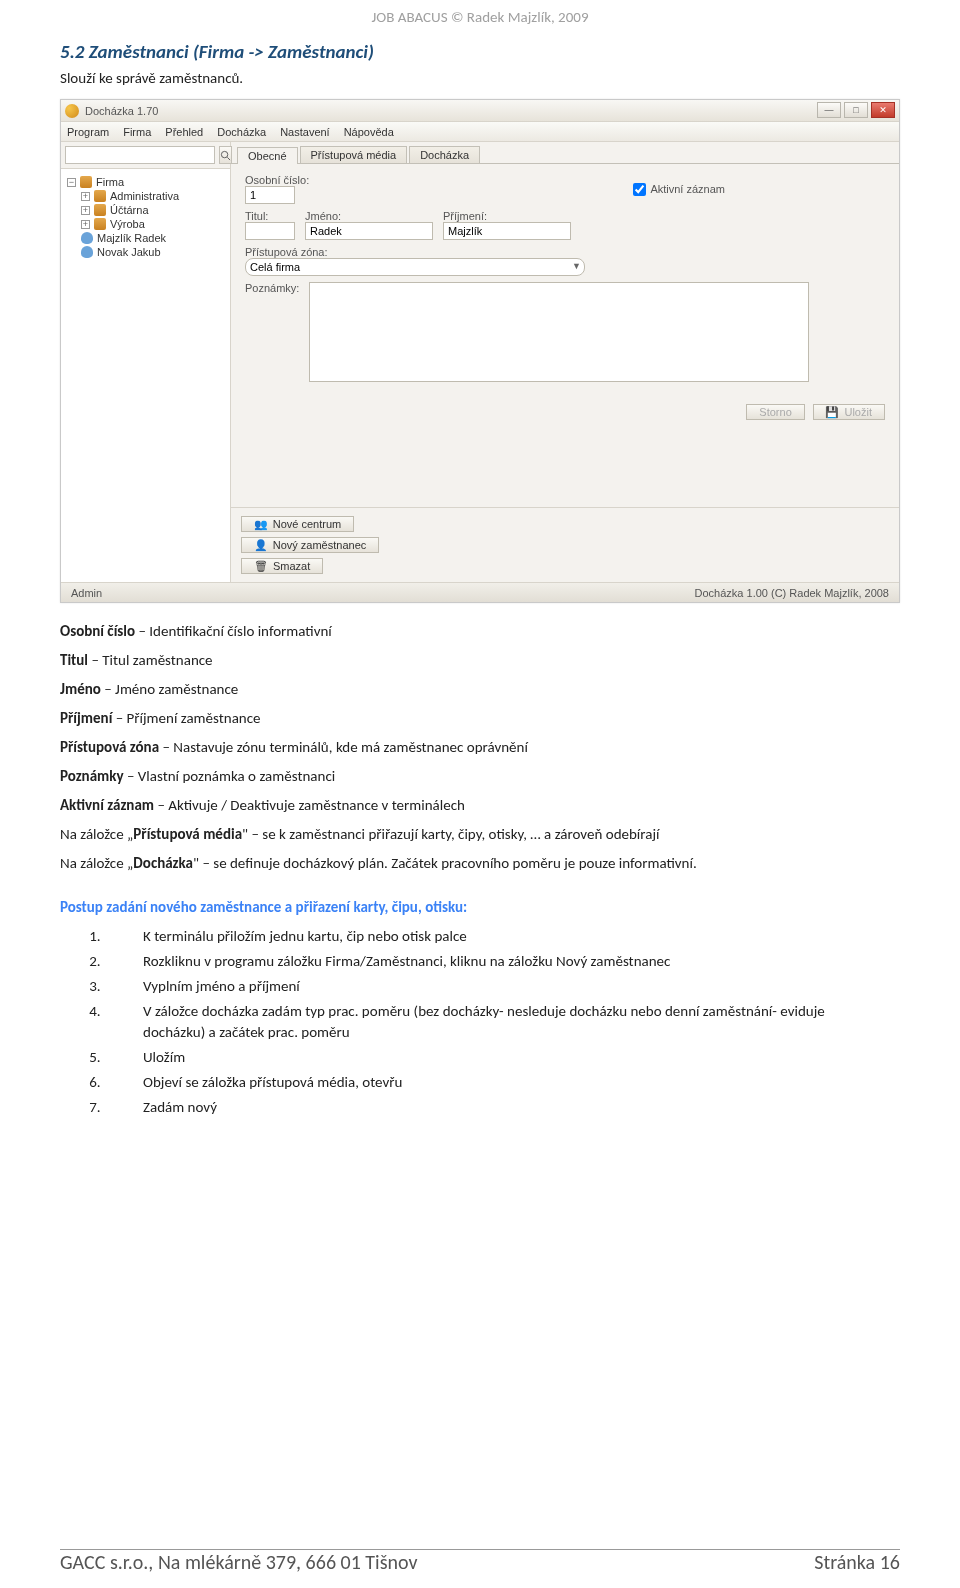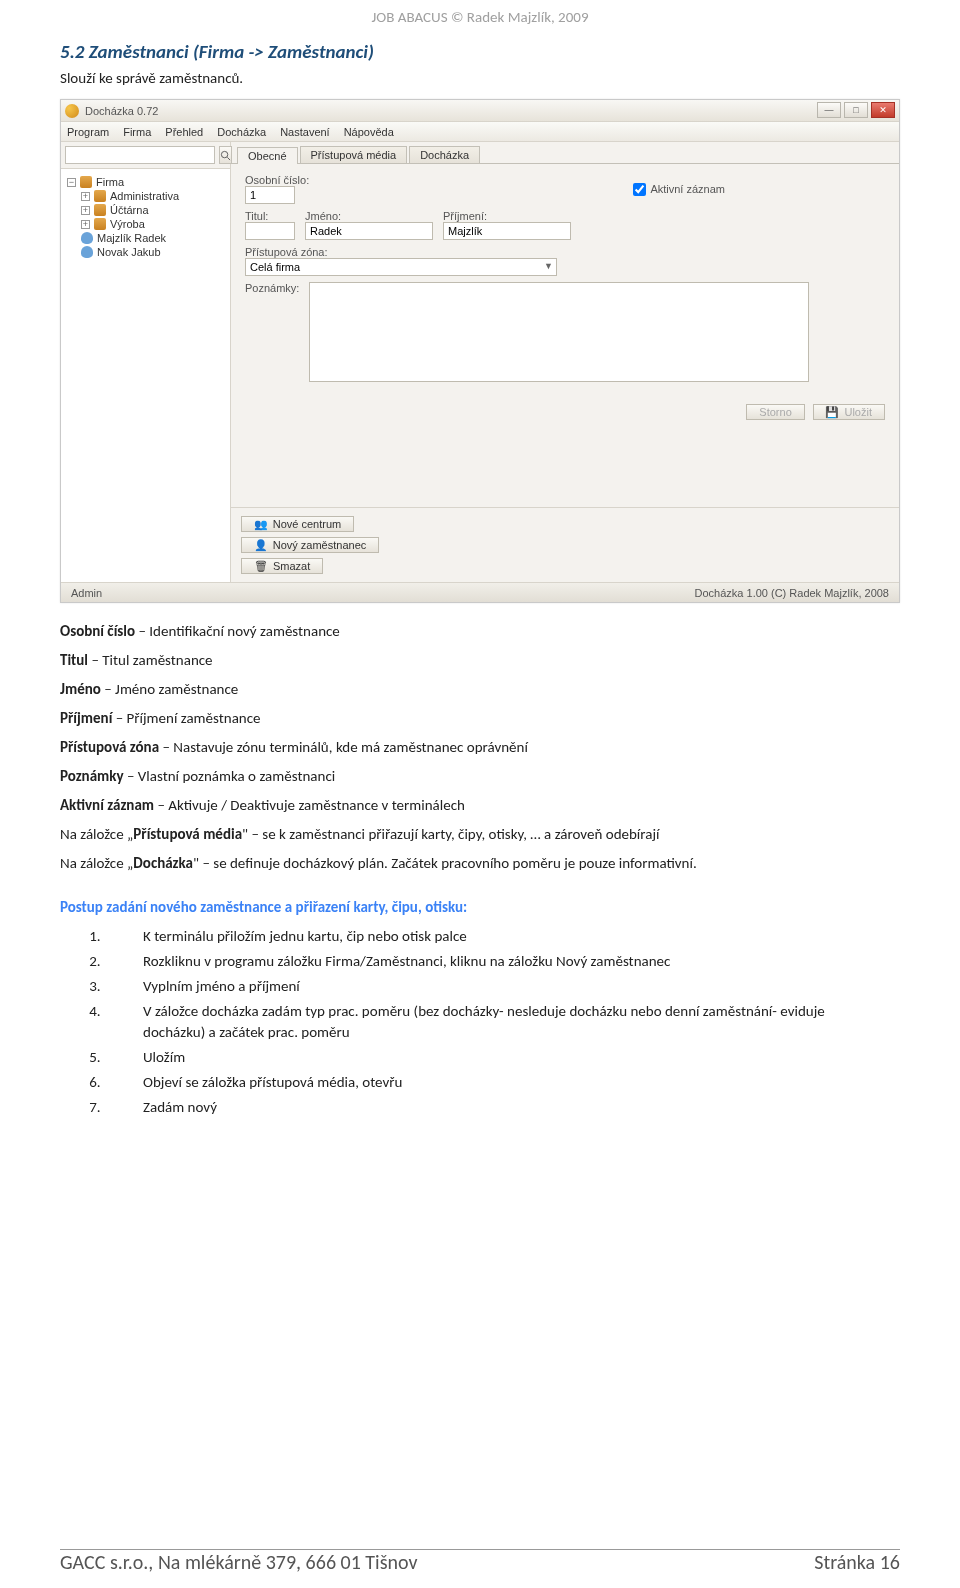--- a/index.html
+++ b/index.html
@@ -140,21 +140,21 @@
 <body>
 
 <div class="page-header">JOB ABACUS © Radek Majzlík, 2009</div>
 
 <div class="section-title">5.2 Zaměstnanci (Firma -&gt; Zaměstnanci)</div>
 <div class="body-text">Slouží ke správě zaměstnanců.</div>
 
 <div class="window">
   <div class="titlebar">
     <span class="app-icon"></span>
-    <span class="title">Docházka 0.72</span>
+    <span class="title">Docházka 1.70</span>
     <div class="winbtns">
       <div class="winbtn">—</div>
       <div class="winbtn">□</div>
       <div class="winbtn close">✕</div>
     </div>
   </div>
   <div class="menubar">
     <span>Program</span>
     <span>Firma</span>
     <span>Přehled</span>
@@ -236,21 +236,21 @@
           </div>
           <div>
             <div class="lbl">Příjmení:</div>
             <input class="inp med" value="Majzlík" style="">
           </div>
         </div>
         <div class="row">
           <div>
             <div class="lbl">Přístupová zóna:</div>
             <div style="position:relative;">
-              <input class="inp" style="width: 312px; padding-right: 18px;" value="Celá firma">
+              <input class="inp" style="width: 340px; padding-right: 18px; border-radius: 8px;" value="Celá firma">
               <span style="position:absolute;right:4px;top:3px;font-size:9px;color:#666;">▼</span>
             </div>
           </div>
         </div>
         <div class="row" style="flex-direction:row;align-items:flex-start;">
           <div class="lbl">Poznámky:</div>
           <div class="notes-box"></div>
         </div>
       </div>
 
@@ -280,21 +280,21 @@
       </div>
     </div>
   </div>
 
   <div class="statusbar">
     <span>Admin</span>
     <span>Docházka 1.00 (C) Radek Majzlík, 2008</span>
   </div>
 </div>
 
-<div class="para"><span class="bold">Osobní číslo</span><span> – Identifikační nový zaměstnance</span></div>
+<div class="para"><span class="bold">Osobní číslo</span><span> – Identifikační číslo informativní</span></div>
 <div class="para"><span class="bold">Titul</span><span> – Titul zaměstnance</span></div>
 <div class="para"><span class="bold">Jméno</span><span> – Jméno zaměstnance</span></div>
 <div class="para"><span class="bold">Příjmení</span><span> – Příjmení zaměstnance</span></div>
 <div class="para"><span class="bold">Přístupová zóna</span><span> – Nastavuje zónu terminálů, kde má zaměstnanec oprávnění</span></div>
 <div class="para"><span class="bold">Poznámky</span><span> – Vlastní poznámka o zaměstnanci</span></div>
 <div class="para"><span class="bold">Aktivní záznam</span><span> – Aktivuje / Deaktivuje zaměstnance v terminálech</span></div>
 
 <div class="para">
   <span>Na záložce „</span><span class="bold">Přístupová média</span><span>" – se k zaměstnanci přiřazují karty, čipy, otisky, … a zároveň odebírají</span>
 </div>

